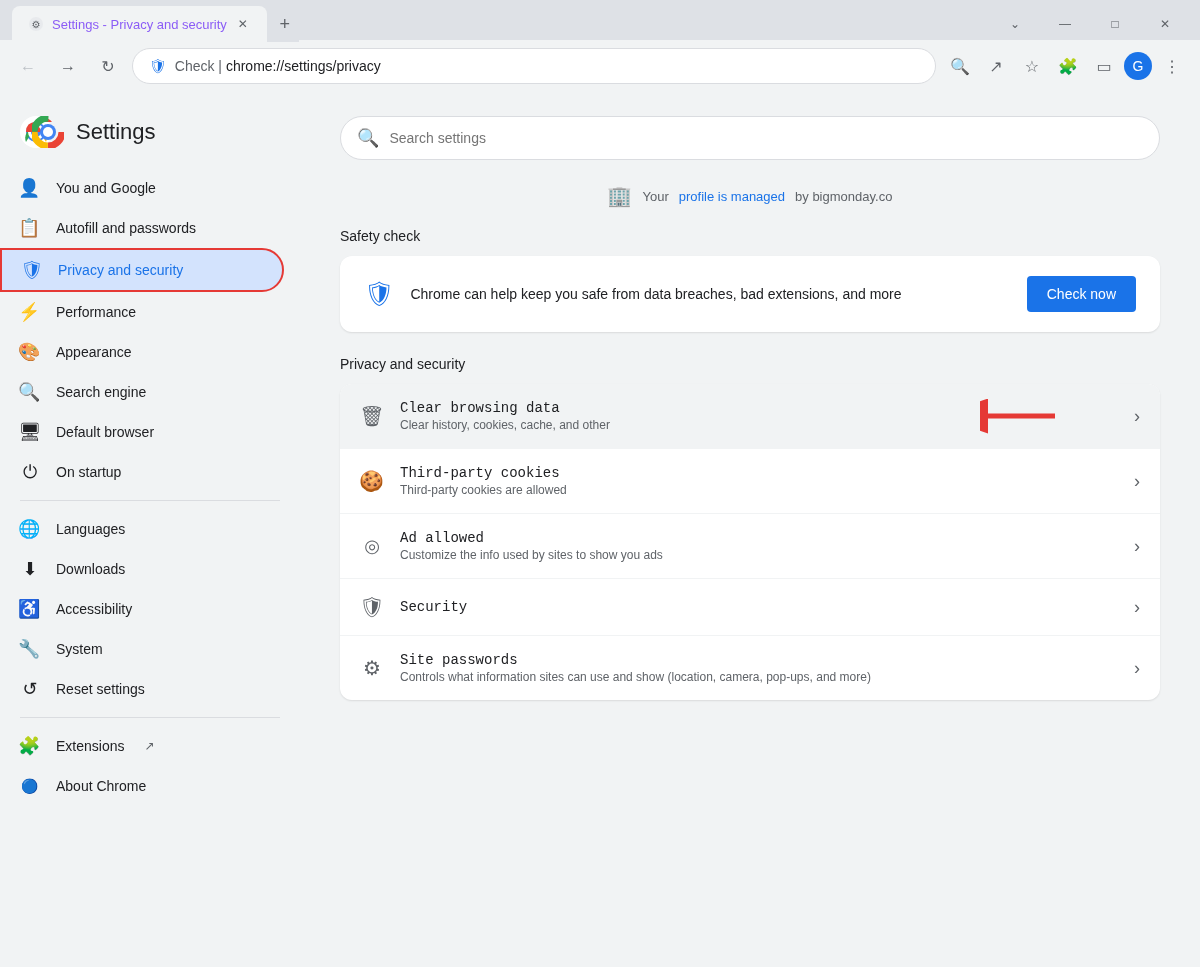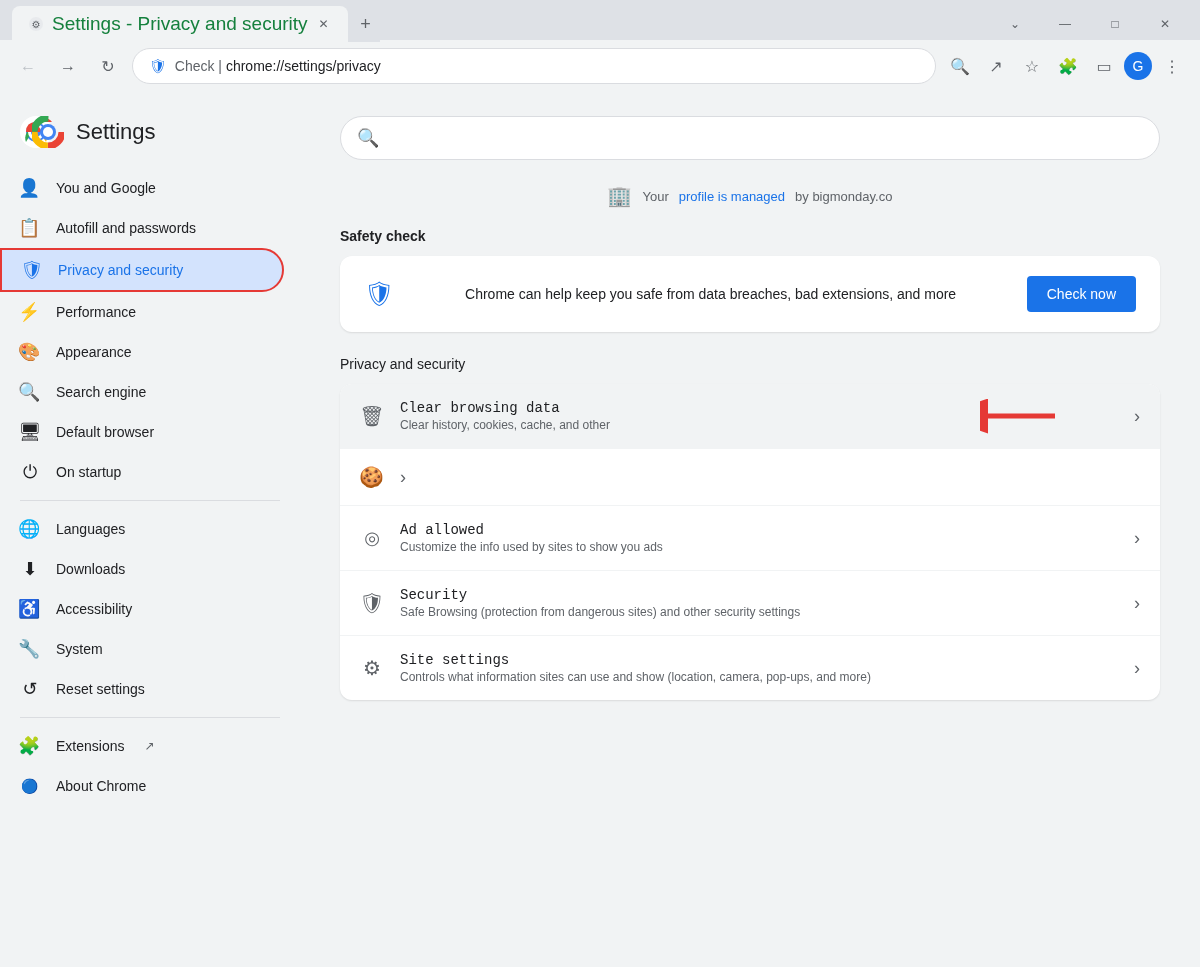--- a/index.html
+++ b/index.html
@@ -4,21 +4,21 @@
   <style>
     * { margin: 0; padding: 0; box-sizing: border-box; }
     body { font-family: 'Segoe UI', Arial, sans-serif; background: #f1f3f4; width: 1200px; height: 967px; overflow: hidden; }
 
     
     .browser-chrome { background: #dee1e6; width: 100%; }
     .title-bar { display: flex; align-items: center; padding: 8px 12px 0; gap: 0; height: 40px; }
     .tab-bar { display: flex; align-items: center; background: #dee1e6; }
     .tab-active { background: #f1f3f4; border-radius: 8px 8px 0 0; display: flex; align-items: center; padding: 8px 16px; gap: 8px; min-width: 220px; height: 36px; }
     .tab-favicon { width: 16px; height: 16px; }
-    .tab-title { font-size: 19px; color: #15803d; flex: 1; }
+    .tab-title { font-size: 13px; color: #8b5cf6; flex: 1; }
     .tab-close { width: 16px; height: 16px; display: flex; align-items: center; justify-content: center; border-radius: 50%; cursor: pointer; font-size: 12px; color: #5f6368; }
     .tab-new { width: 28px; height: 28px; display: flex; align-items: center; justify-content: center; border-radius: 50%; cursor: pointer; font-size: 18px; color: #5f6368; margin-left: 4px; }
     .window-controls { margin-left: auto; display: flex; gap: 4px; align-items: center; }
     .win-btn { width: 46px; height: 32px; display: flex; align-items: center; justify-content: center; cursor: pointer; font-size: 12px; color: #5f6368; }
 
     .nav-bar { background: #f1f3f4; padding: 8px 12px; display: flex; align-items: center; gap: 8px; height: 52px; }
     .nav-btn { width: 32px; height: 32px; border-radius: 50%; display: flex; align-items: center; justify-content: center; cursor: pointer; color: #5f6368; font-size: 16px; }
     .nav-btn.disabled { color: #bdc1c6; cursor: default; }
     .address-bar { flex: 1; background: #fff; border-radius: 20px; height: 36px; display: flex; align-items: center; padding: 0 16px; gap: 8px; border: 1px solid #dadce0; }
     .address-bar-icon { color: #1a73e8; font-size: 14px; }
@@ -46,25 +46,25 @@
     
     .content { flex: 1; overflow-y: auto; padding: 24px 40px; background: #f1f3f4; }
     .search-bar { background: #fff; border-radius: 24px; height: 44px; display: flex; align-items: center; padding: 0 16px; gap: 10px; border: 1px solid #dadce0; margin-bottom: 24px; }
     .search-bar input { border: none; outline: none; font-size: 14px; color: #202124; flex: 1; background: transparent; }
     .search-icon { color: #5f6368; font-size: 18px; }
 
     .managed-banner { display: flex; align-items: center; gap: 10px; margin-bottom: 20px; justify-content: center; font-size: 13px; color: #5f6368; }
     .managed-icon { font-size: 20px; color: #5f6368; }
     .managed-link { color: #1a73e8; text-decoration: none; }
 
-    .section-title { font-size: 14px; font-weight: 700; color: #202124; margin-bottom: 12px; }
+    .section-title { font-size: 14px; font-weight: 400; color: #202124; margin-bottom: 12px; }
 
     .safety-check-card { background: #fff; border-radius: 12px; padding: 20px 24px; display: flex; align-items: center; gap: 16px; margin-bottom: 24px; box-shadow: 0 1px 2px rgba(0,0,0,0.1); }
     .safety-icon { font-size: 24px; color: #1a73e8; }
-    .safety-text { flex: 1; font-size: 14px; color: #202124; text-align: center; }
+    .safety-text { flex: 1; font-size: 14px; color: #202124; }
     .check-now-btn { background: #1a73e8; color: #fff; border: none; border-radius: 4px; padding: 10px 20px; font-size: 14px; cursor: pointer; font-weight: 500; white-space: nowrap; }
 
     .privacy-section-title { font-size: 14px; font-weight: 500; color: #202124; margin-bottom: 12px; }
     .settings-list { background: #fff; border-radius: 12px; overflow: hidden; box-shadow: 0 1px 2px rgba(0,0,0,0.1); }
     .settings-item { display: flex; align-items: center; gap: 16px; padding: 16px 20px; cursor: pointer; border-bottom: 1px solid #f1f3f4; position: relative; }
     .settings-item:last-child { border-bottom: none; }
     .settings-item.highlighted { background: #f1f3f4; }
     .item-icon { width: 24px; height: 24px; display: flex; align-items: center; justify-content: center; font-size: 20px; color: #5f6368; flex-shrink: 0; }
     .item-content { flex: 1; }
     .item-title { font-size: 14px; color: #202124; font-weight: 400; font-family: Liberation Mono, monospace; }
@@ -219,20 +219,21 @@
       <div class="sidebar-item">
         <span class="icon" style="font-size:14px;">🔵</span>
         <span class="sidebar-item-text">About Chrome</span>
       </div>
     </div>
 
     <div class="content">
 
       <div class="search-bar">
         <span class="search-icon">🔍</span>
+        <input type="text" placeholder="Search settings" style="">
       </div>
 
       <div class="managed-banner">
         <span class="managed-icon">🏢</span>
         <span>Your </span>
         <a href="#" class="managed-link">profile is managed</a>
         <span> by bigmonday.co</span>
       </div>
 
       <div class="section-title">Safety check</div>
@@ -258,45 +259,48 @@
                 <polygon points="0 0, 10 3.5, 0 7" fill="#e53935"></polygon>
               </marker>
             </defs>
             <line x1="75" y1="18" x2="8" y2="18" stroke="#e53935" stroke-width="5" marker-end="url(#arrowhead)"></line>
           </svg>
           <span class="item-arrow">›</span>
         </div>
 
         <div class="settings-item">
           <span class="item-icon">🍪</span>
+          <div class="item-content">
+            <div class="item-title">Third-party cookies</div>
+            <div class="item-subtitle">Third-party cookies are allowed</div>
+          </div>
           <span class="item-arrow">›</span>
         </div>
 
         <div class="settings-item">
           <span class="item-icon" style="font-size:18px;">◎</span>
           <div class="item-content">
             <div class="item-title">Ad allowed</div>
             <div class="item-subtitle">Customize the info used by sites to show you ads</div>
           </div>
           <span class="item-arrow">›</span>
         </div>
 
         <div class="settings-item">
           <span class="item-icon">🛡</span>
           <div class="item-content">
             <div class="item-title">Security</div>
-            <div class="item-subtitle">Safe Browsing (protection from dangerous sites) and other security settings</div>
           </div>
           <span class="item-arrow">›</span>
         </div>
 
         <div class="settings-item">
           <span class="item-icon">⚙</span>
           <div class="item-content">
-            <div class="item-title">Site settings</div>
+            <div class="item-title">Site passwords</div>
             <div class="item-subtitle">Controls what information sites can use and show (location, camera, pop-ups, and more)</div>
           </div>
           <span class="item-arrow">›</span>
         </div>
       </div>
     </div>
   </div>
 </div>
 
 </body></html>

